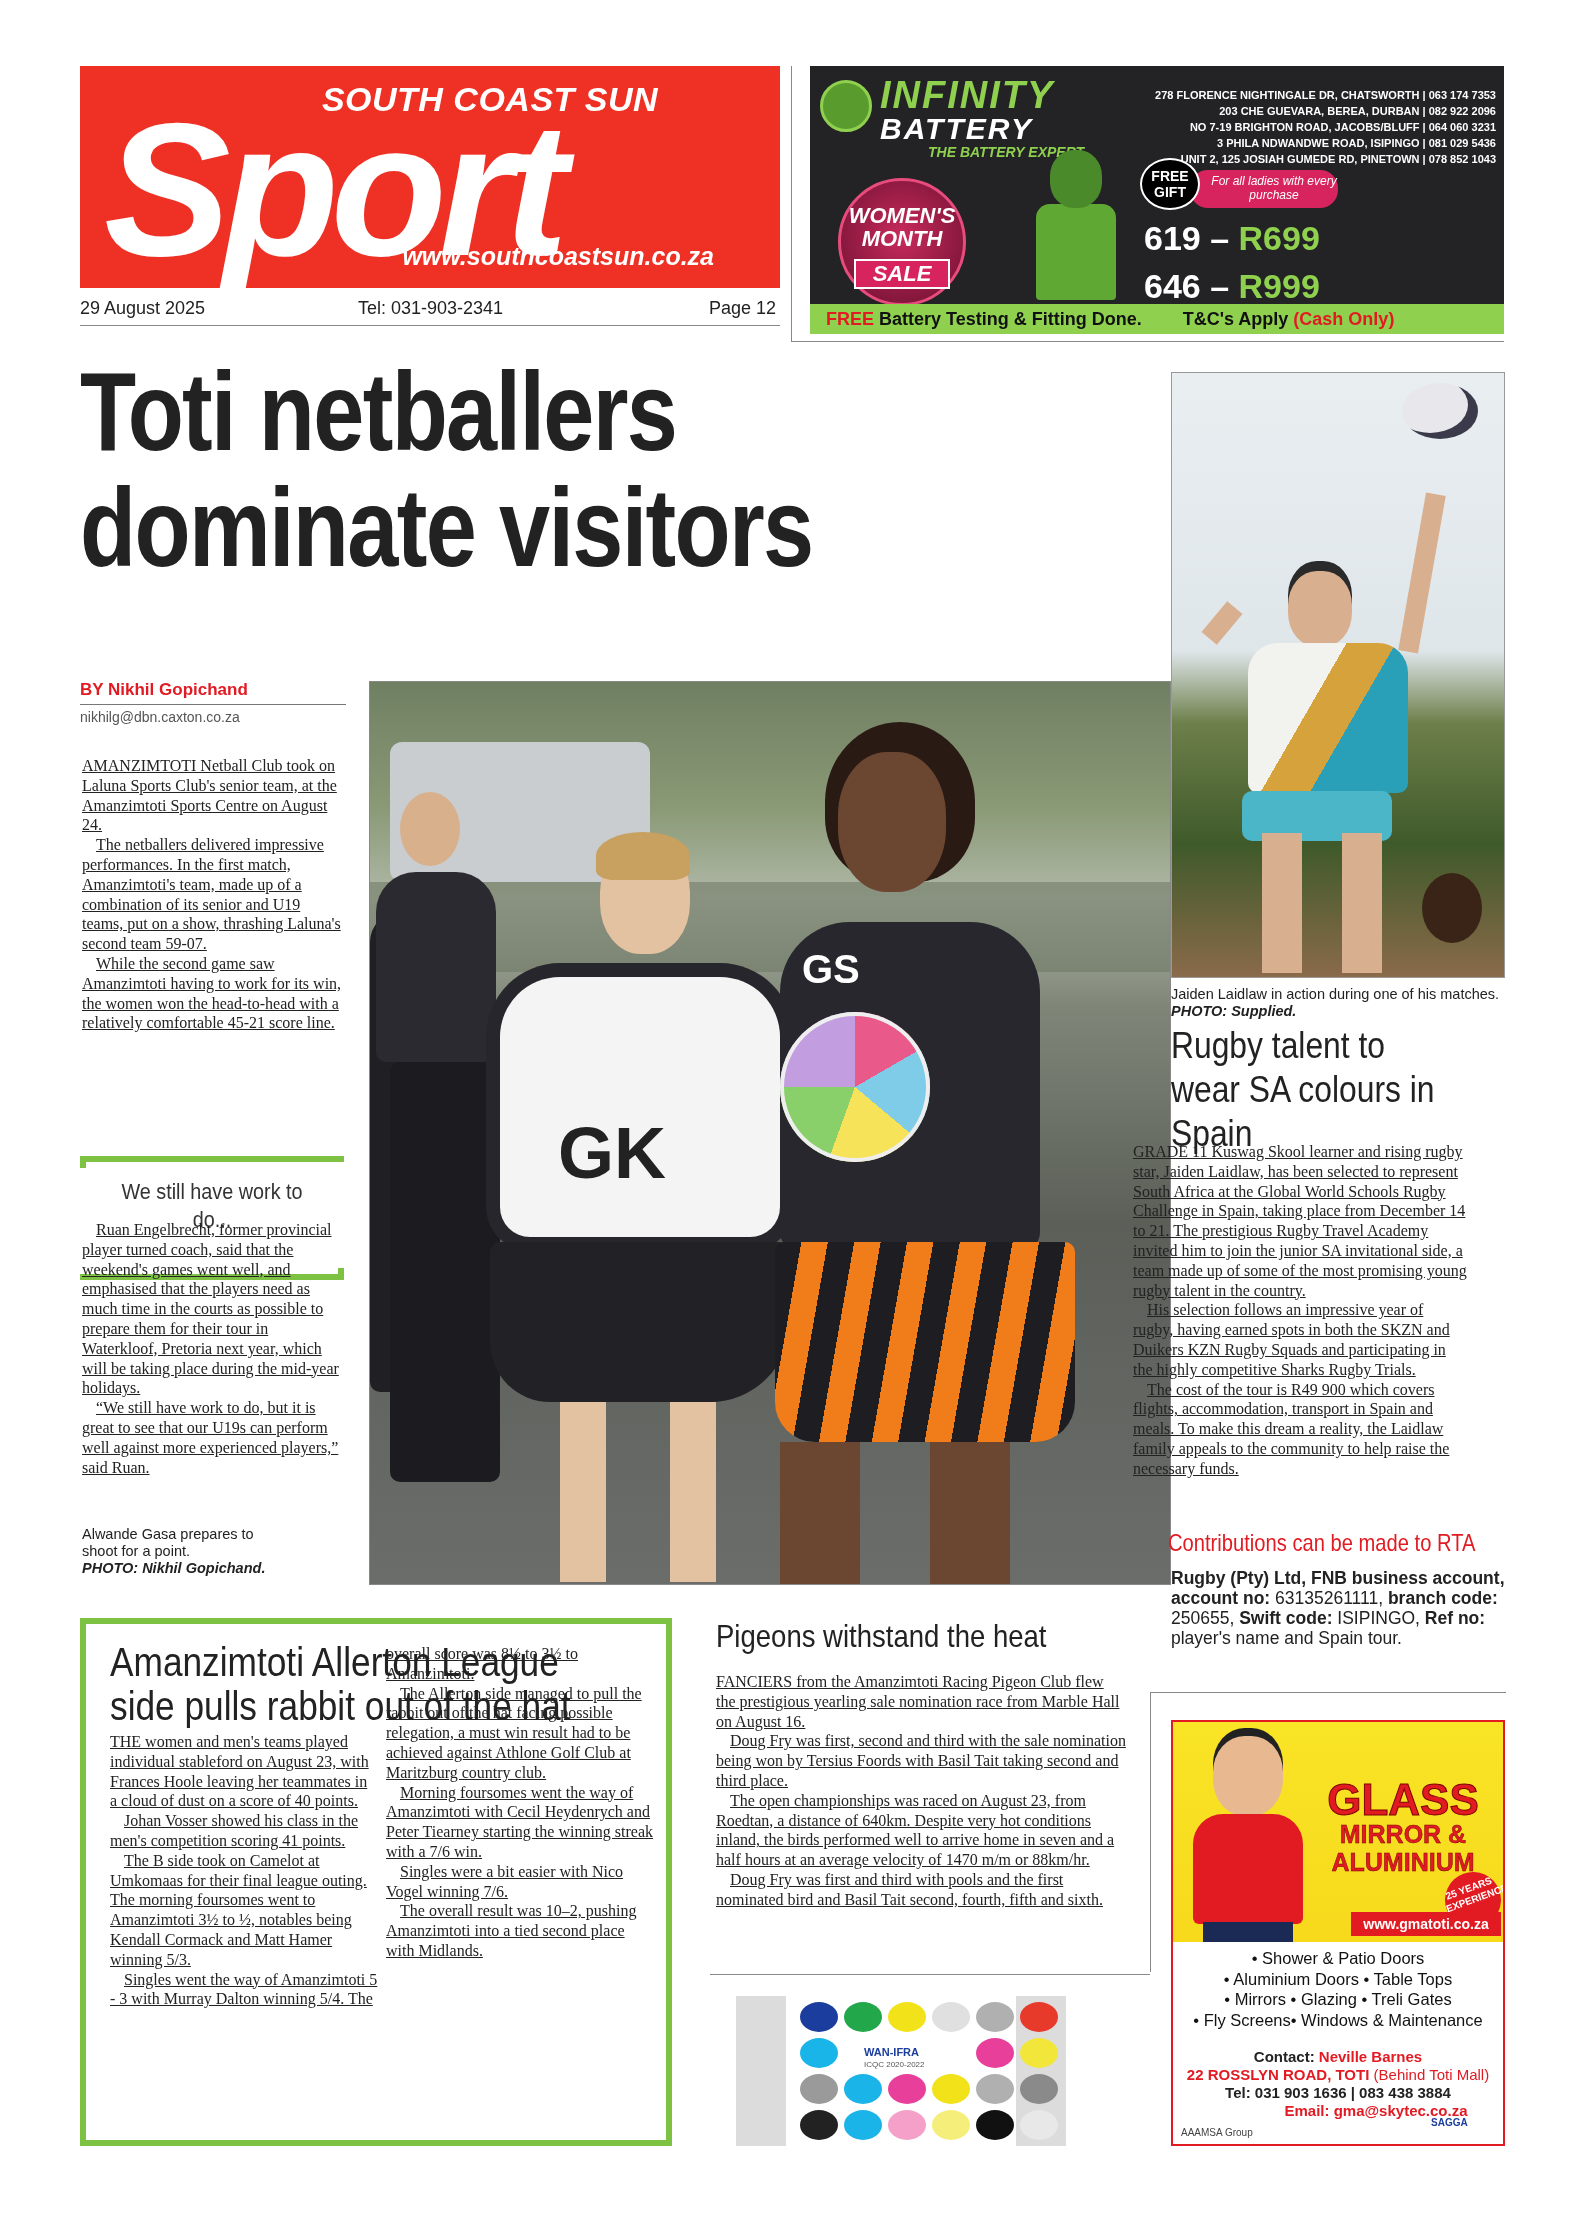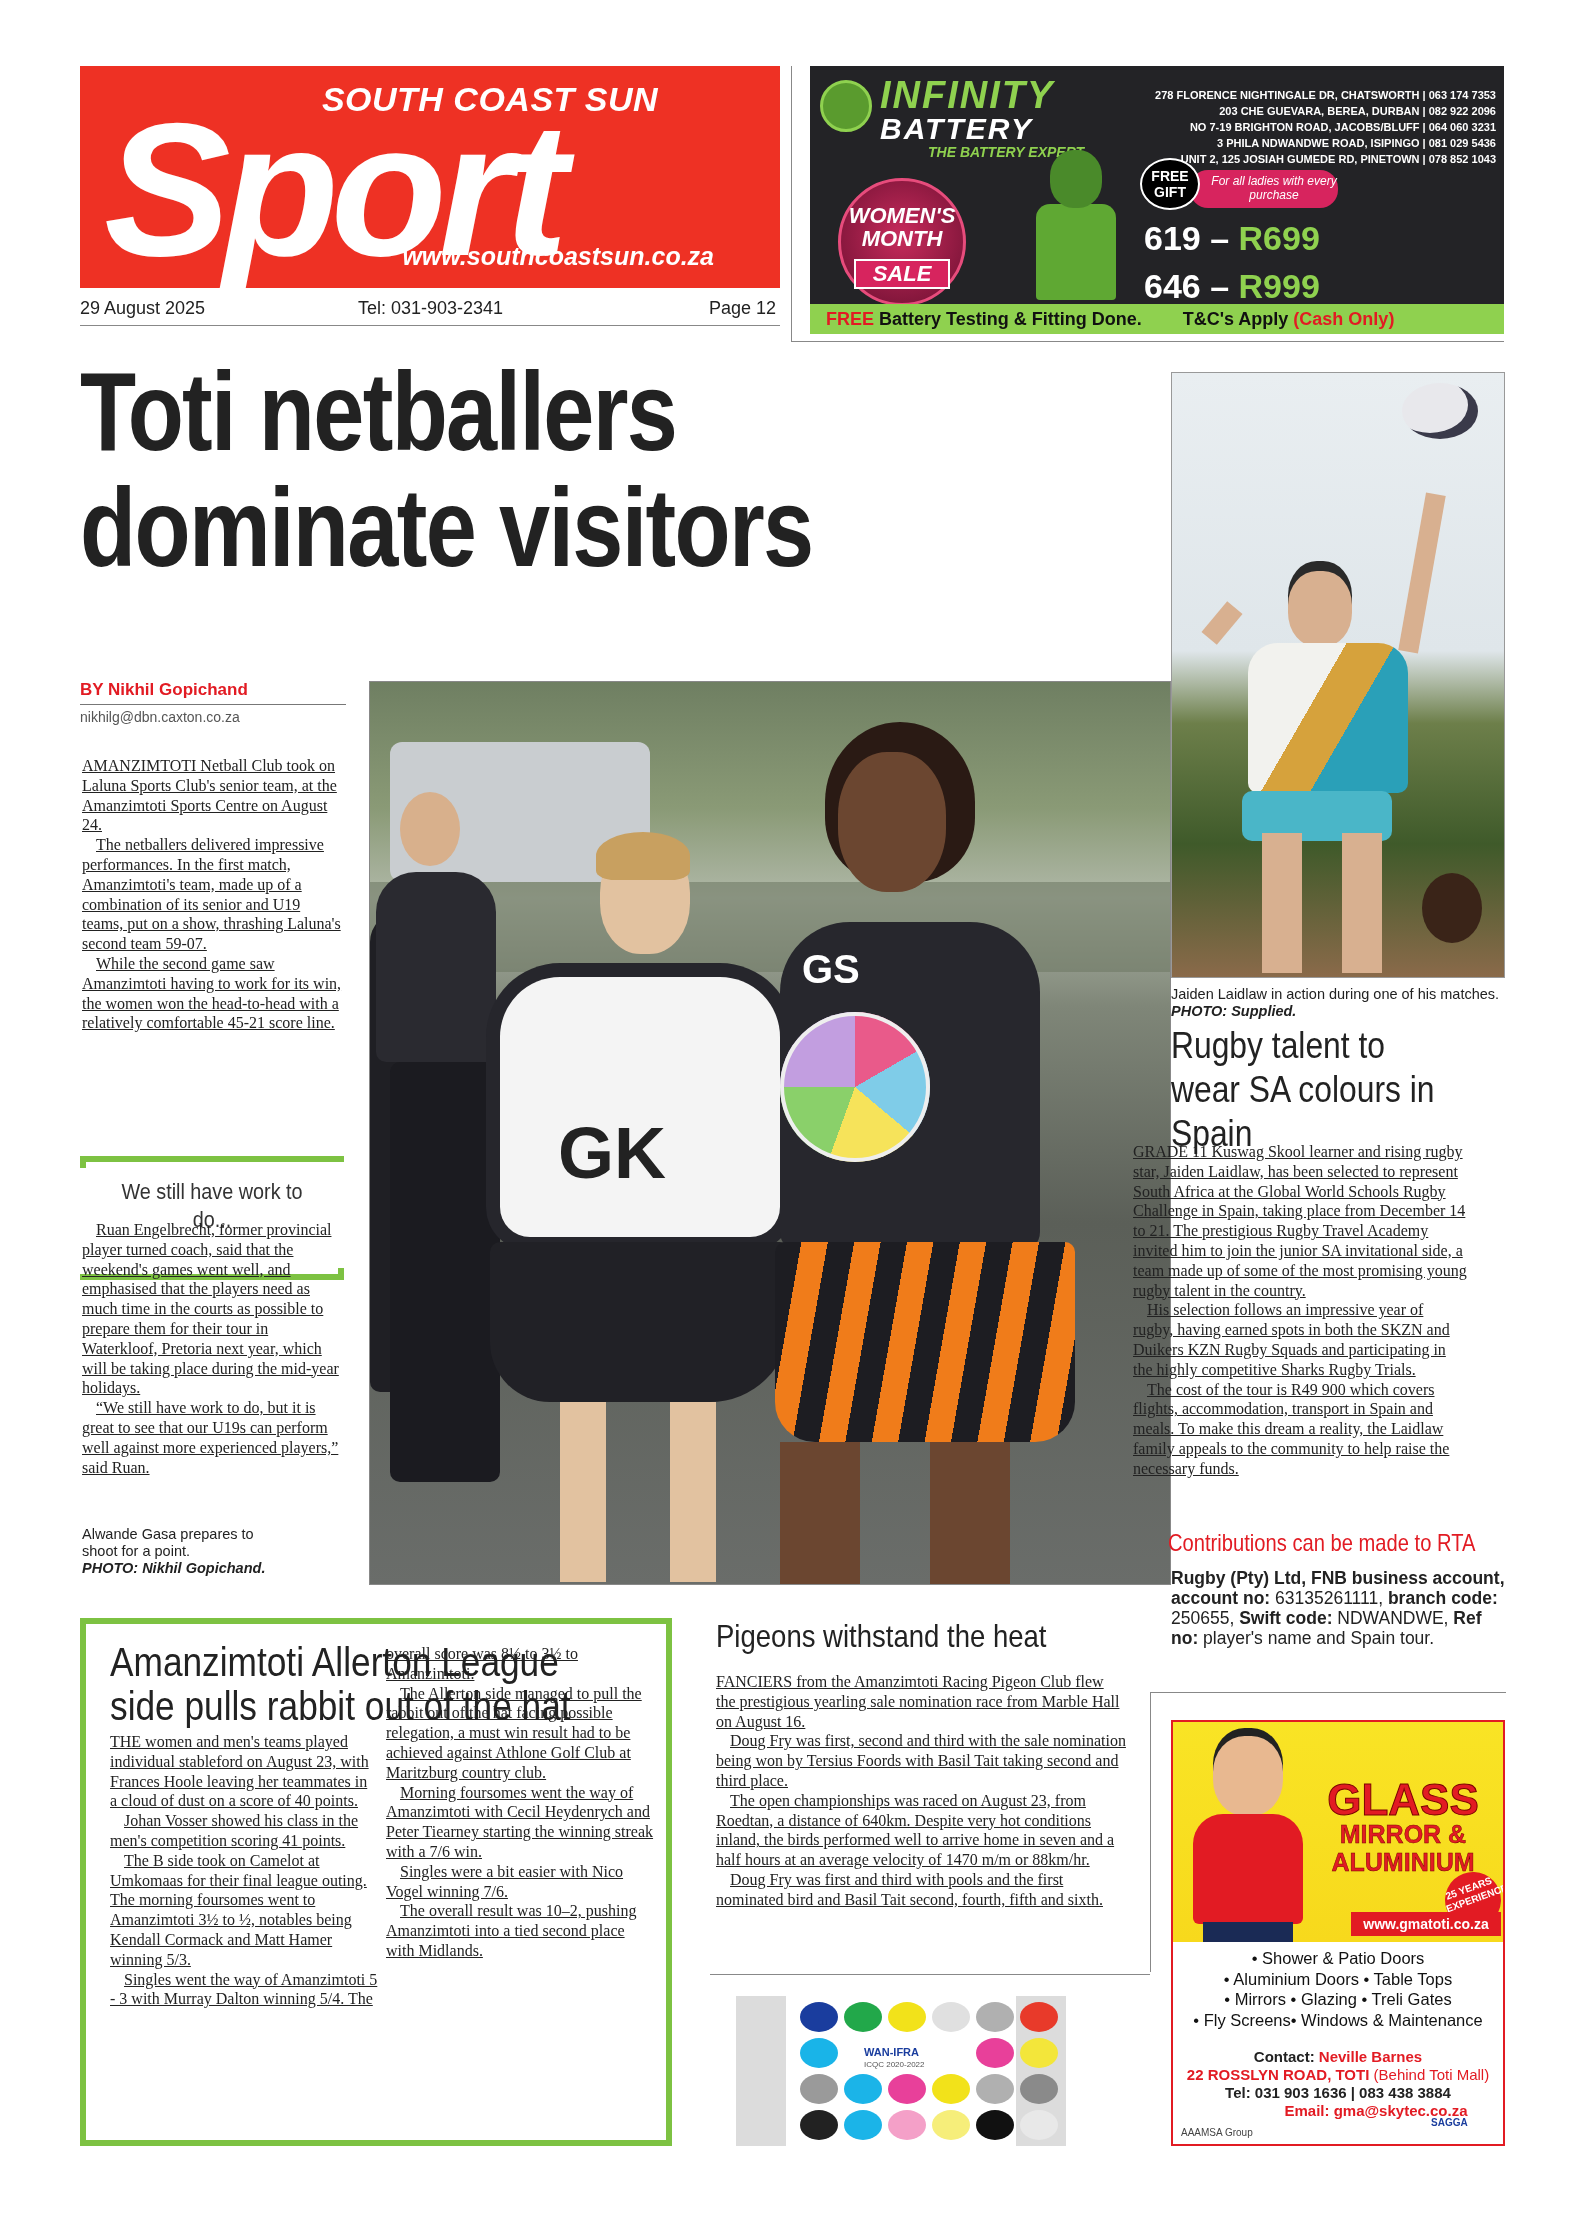--- a/index.html
+++ b/index.html
@@ -235,21 +235,21 @@
   <b>PHOTO: Supplied.</b>
 </div>
 <div class="abs rugby-head">Rugby talent to wear SA colours in Spain</div>
 <div class="abs col-text" style="left:1133px; top:1142px; width:334px;">
   <p class="first">GRADE 11 Kuswag Skool learner and rising rugby star, Jaiden Laidlaw, has been selected to represent South Africa at the Global World Schools Rugby Challenge in Spain, taking place from December 14 to 21. The prestigious Rugby Travel Academy invited him to join the junior SA invitational side, a team made up of some of the most promising young rugby talent in the country.</p>
   <p>His selection follows an impressive year of rugby, having earned spots in both the SKZN and Duikers KZN Rugby Squads and participating in the highly competitive Sharks Rugby Trials.</p>
   <p>The cost of the tour is R49 900 which covers flights, accommodation, transport in Spain and meals. To make this dream a reality, the Laidlaw family appeals to the community to help raise the necessary funds.</p>
 </div>
 <div class="abs contrib-head">Contributions can be made to RTA</div>
 <div class="abs contrib-body">
-  <b>Rugby (Pty) Ltd, FNB business account, account no:</b><span> 63135261111, </span><b>branch code:</b><span> 250655, </span><b>Swift code:</b><span> NDWANDWE, </span><b>Ref no:</b><span> player's name and Spain tour.</span>
+  <b>Rugby (Pty) Ltd, FNB business account, account no:</b><span> 63135261111, </span><b>branch code:</b><span> 250655, </span><b>Swift code:</b><span> ISIPINGO, </span><b>Ref no:</b><span> player's name and Spain tour.</span>
 </div>
 <div class="abs rrule"></div>
 
 <div class="abs allerton-box"></div>
 <div class="abs allerton-head">Amanzimtoti Allerton League side pulls rabbit out of the hat</div>
 <div class="abs col-text col-a">
   <p class="first">THE women and men's teams played individual stableford on August 23, with Frances Hoole leaving her teammates in a cloud of dust on a score of 40 points.</p>
   <p>Johan Vosser showed his class in the men's competition scoring 41 points.</p>
   <p>The B side took on Camelot at Umkomaas for their final league outing. The morning foursomes went to Amanzimtoti 3½ to ½, notables being Kendall Cormack and Matt Hamer winning 5/3.</p>
   <p>Singles went the way of Amanzimtoti 5 - 3 with Murray Dalton winning 5/4. The</p>

